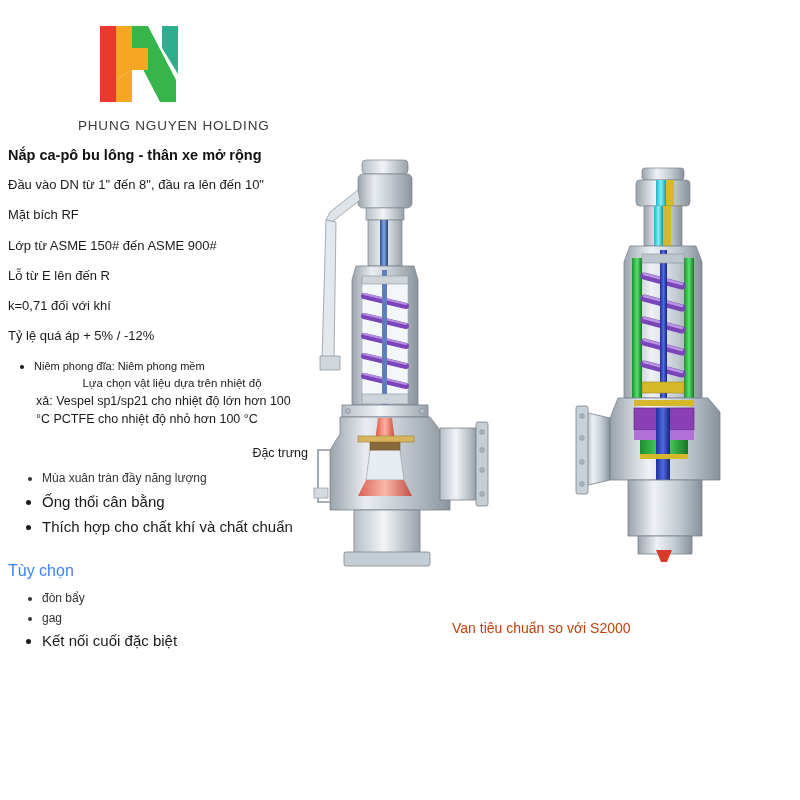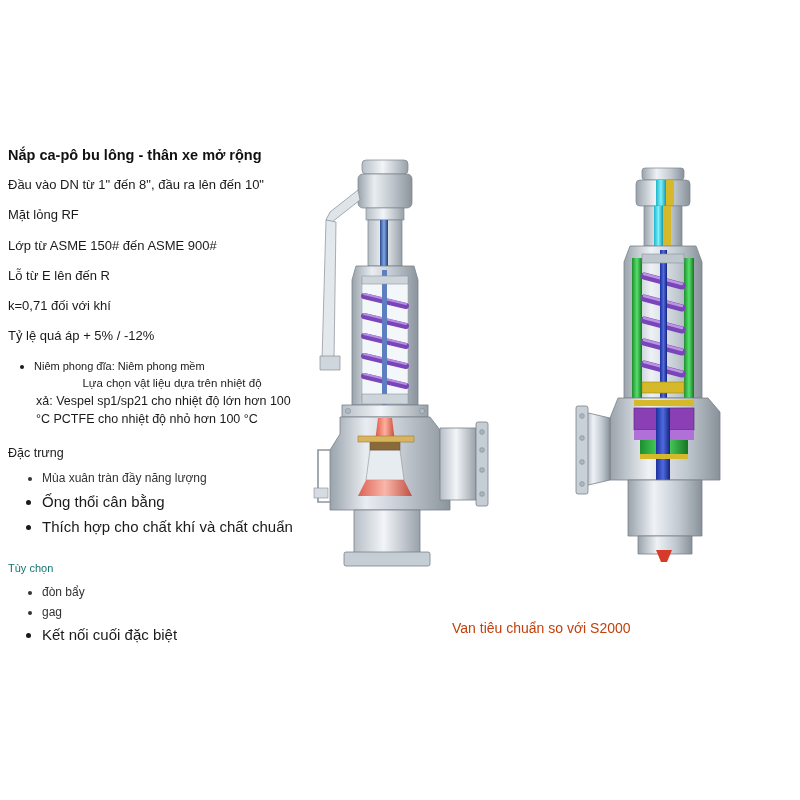--- a/index.html
+++ b/index.html
@@ -78,25 +78,26 @@
     color: #1a1a1a;
   }
   li .sub {
     display: block;
     margin-left: 2px;
   }
   .section-head {
     font-size: 12.5px;
     margin: 18px 0 8px 0;
     color: #1a1a1a;
+    text-align: right;
   }
   .opt-head {
-    font-size: 11px;
+    font-size: 16px;
     margin: 22px 0 8px 0;
-    color: #0f766e;
+    color: #3b82f6;
   }
   ul.small-bullets {
     margin: 0;
     padding-left: 34px;
     list-style: disc;
   }
   ul.small-bullets li {
     font-size: 12px;
     color: #333;
     line-height: 1.7;
@@ -128,27 +129,46 @@
     font-size: 14px;
     color: #c2410c;
   }
   svg { display: block; }
 </style>
 </head>
 <body>
 
 <div class="page">
 
+  <div class="logo-block">
+    <div class="logo-mark">
+      <svg width="92" height="92" viewBox="0 0 92 92" aria-hidden="true">
+
+        <path d="M8 8 L24 8 L24 84 L8 84 Z" fill="#e8392c"></path>
+
+        <path d="M24 8 L40 8 L40 52 L24 62 Z" fill="#f5a623"></path>
+
+        <path d="M24 62 L40 52 L40 84 L24 84 Z" fill="#f5a623"></path>
+
+        <path d="M40 8 L56 8 L84 62 L84 84 L68 84 L40 30 Z" fill="#35b54a"></path>
+
+        <path d="M70 8 L86 8 L86 56 L70 30 Z" fill="#2fae8e"></path>
+
+        <path d="M40 30 L56 30 L56 52 L40 52 Z" fill="#f5a623"></path>
+      </svg>
+    </div>
+    <div class="logo-caption">PHUNG NGUYEN HOLDING</div>
+  </div>
 
   <div class="text-col">
 
     <p class="title">Nắp ca-pô bu lông - thân xe mở rộng</p>
 
     <p class="spec-line indent-wrap">Đầu vào DN từ 1" đến 8", đầu ra lên đến 10"</p>
-    <p class="spec-line">Mặt lỏng RF</p>
+    <p class="spec-line">Mặt bích RF</p>
     <p class="spec-line">Lớp từ ASME 150# đến ASME 900#</p>
     <p class="spec-line">Lỗ từ E lên đến R</p>
     <p class="spec-line">k=0,71 đối với khí</p>
     <p class="spec-line">Tỷ lệ quá áp + 5% / -12%</p>
 
     <ul class="bullets">
       <li>
         <span style="font-size:11px;">Niêm phong đĩa: Niêm phong mềm</span>
         <span class="sub" style="font-size:11.5px;text-align:center;">Lựa chọn vật liệu dựa trên nhiệt độ</span>
         <span class="sub" style="font-size:12.5px;">xả: Vespel sp1/sp21 cho nhiệt độ lớn hơn 100 °C PCTFE cho nhiệt độ nhỏ hơn 100 °C</span>

